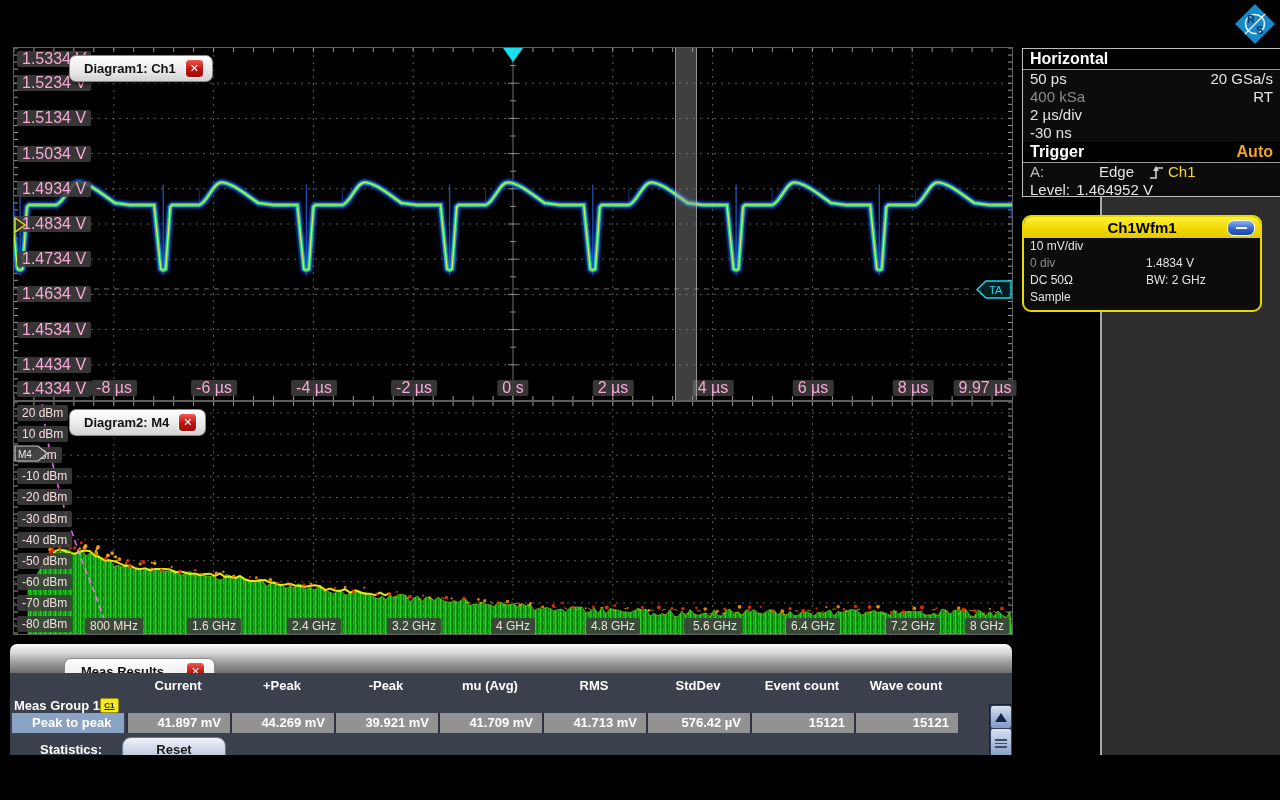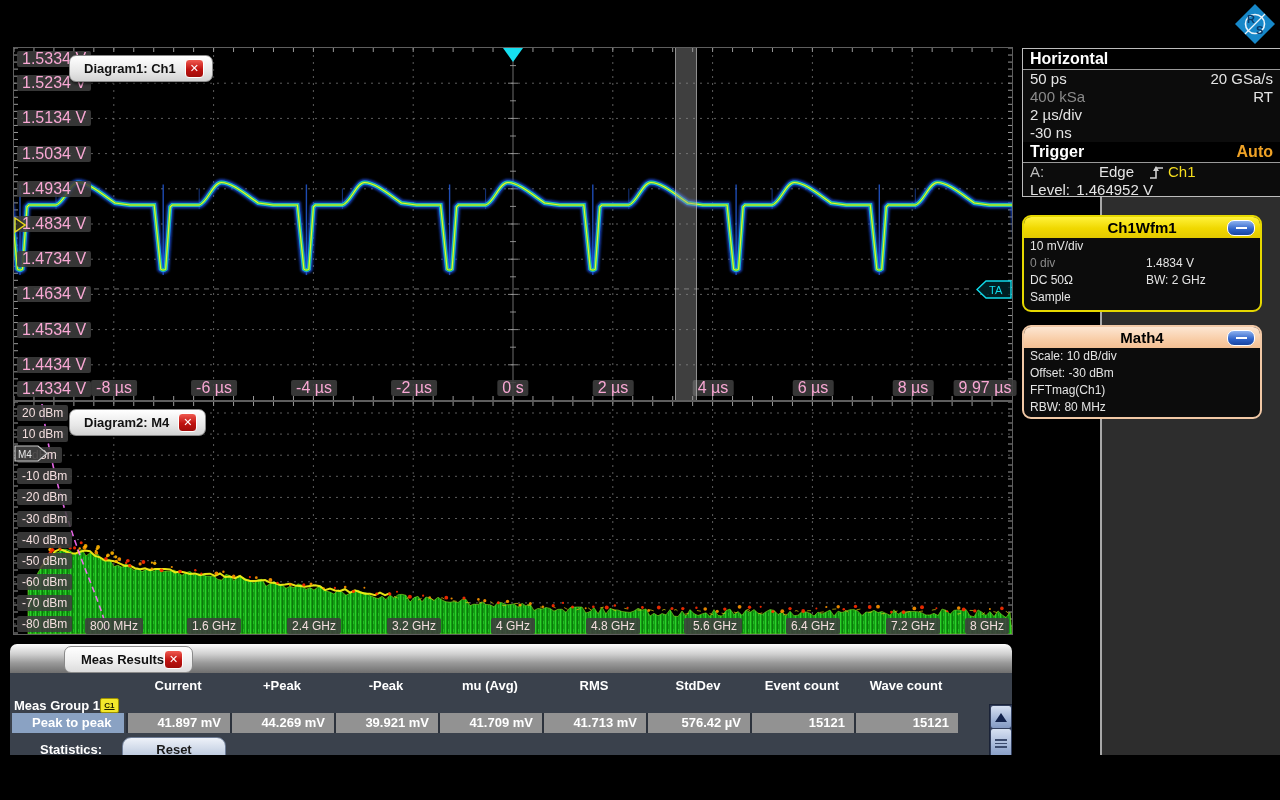--- a/index.html
+++ b/index.html
@@ -35,22 +35,22 @@
   .wavhead{height:21px;display:flex;align-items:center;justify-content:center;color:#000;font-weight:bold;font-size:15px;position:relative;}
   .minbtn{position:absolute;right:5px;top:3px;width:26px;height:14px;border-radius:7px;
     background:linear-gradient(#8db2f0,#2e62c8 60%,#1a45a0);border:1px solid #fff;display:flex;align-items:center;justify-content:center;}
   .minbtn i{display:block;width:11px;height:2px;background:#fff;}
   .wrow{position:relative;height:17px;line-height:17px;padding:0 6px;font-size:12px;}
   .col2{position:absolute;left:122px;top:0;}
   
   #meas{position:absolute;left:10px;top:644px;width:1002px;height:111px;overflow:hidden;}
   #measband{position:absolute;left:0;top:0;width:1002px;height:29px;border-radius:7px 7px 0 0;
     background:linear-gradient(#fdfdfd,#cfcfcf 35%,#9a9a9a 65%,#6f6f6f);}
-  #meastab{position:absolute;left:54px;top:2px;height:25px;background:linear-gradient(#ffffff,#efefef 55%,#dcdcdc);
-    border:1px solid #8a8a8a;border-radius:7px;display:flex;align-items:center;gap:0;padding:0 9px 0 16px;
+  #meastab{position:absolute;left:54px;top:14px;height:25px;background:linear-gradient(#ffffff,#efefef 55%,#dcdcdc);
+    border:1px solid #8a8a8a;border-radius:7px;display:flex;align-items:center;gap:22px;padding:0 9px 0 16px;
     color:#111;font-weight:bold;font-size:13px;}
   #meastable{position:absolute;left:0;top:29px;width:1002px;height:82px;background:#3a414c;}
   .mhdr{position:absolute;top:5px;height:17px;color:#fff;font-weight:bold;font-size:13px;text-align:center;}
   #mgrouprow{position:absolute;left:4px;top:25px;color:#fff;font-weight:bold;font-size:13px;display:flex;align-items:center;}
   .c1badge{width:17px;height:13px;background:#f3e82c;border:1px solid #9f9200;border-radius:2px;color:#1c1c00;
     font-size:8px;font-weight:bold;display:flex;align-items:center;justify-content:center;text-decoration:underline;}
   .mlabelcell{position:absolute;left:2px;top:40px;width:112px;height:20px;background:#8aa2c3;color:#fff;
     font-weight:bold;font-size:13px;line-height:20px;padding-left:20px;box-sizing:border-box;}
   .mvalcell{position:absolute;top:40px;height:20px;background:#929292;color:#fff;font-weight:bold;font-size:13px;
     line-height:20px;text-align:right;padding-right:9px;box-sizing:border-box;border-left:2px solid #2c323c;}
@@ -779,26 +779,14 @@
         </span>
     </div>
     <div class="wrow"><span>10 mV/div</span></div>
     <div class="wrow"><span class="dim">0 div</span>
       <span class="col2">1.4834 V</span></div>
     <div class="wrow"><span>DC 50Ω</span>
       <span class="col2">BW: 2 GHz</span></div>
     <div class="wrow"><span>Sample</span></div>
   </div>
 
-  <div class="sbox wavbox" style="left:1022px;top:325px;width:236px;height:90px;border:2px solid #f2c9a6;">
-    <div class="wavhead" style="background:linear-gradient(#fde6d2,#f8cda7 60%,#f3bf93);">
-      <span>Math4</span>
-      <span class="minbtn">
-          <i></i>
-        </span>
-    </div>
-    <div class="wrow"><span>Scale:  10 dB/div</span></div>
-    <div class="wrow"><span>Offset: -30 dBm</span></div>
-    <div class="wrow"><span>FFTmag(Ch1)</span></div>
-    <div class="wrow"><span>RBW:   80 MHz</span></div>
-  </div>
 
 </div>
 
 </body></html>

